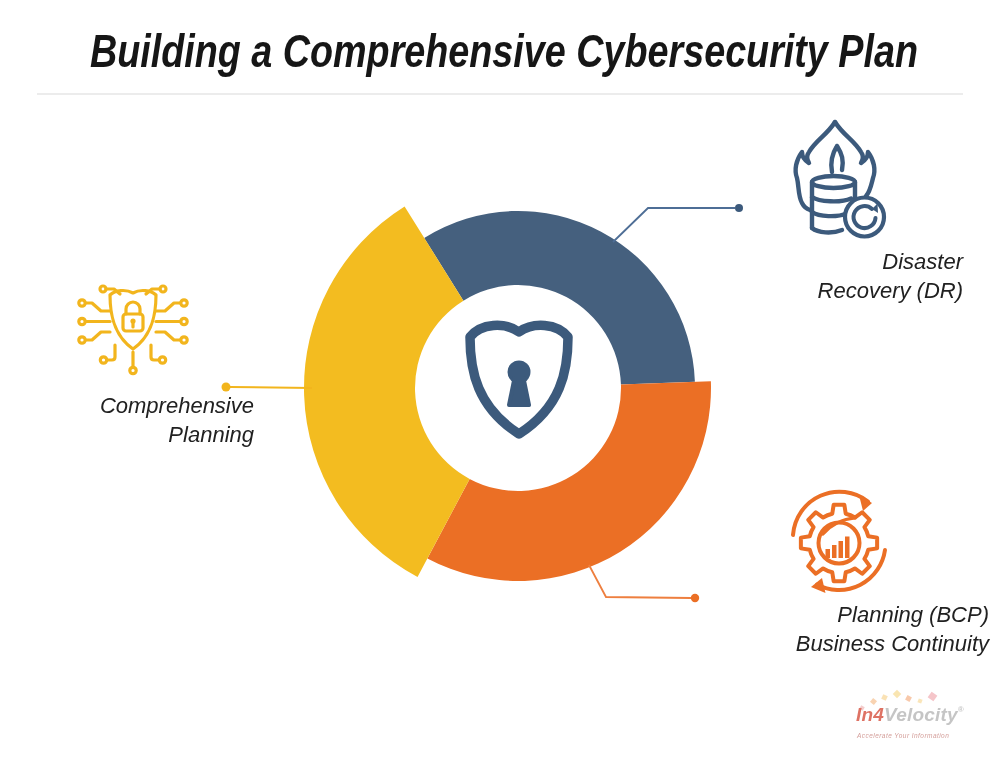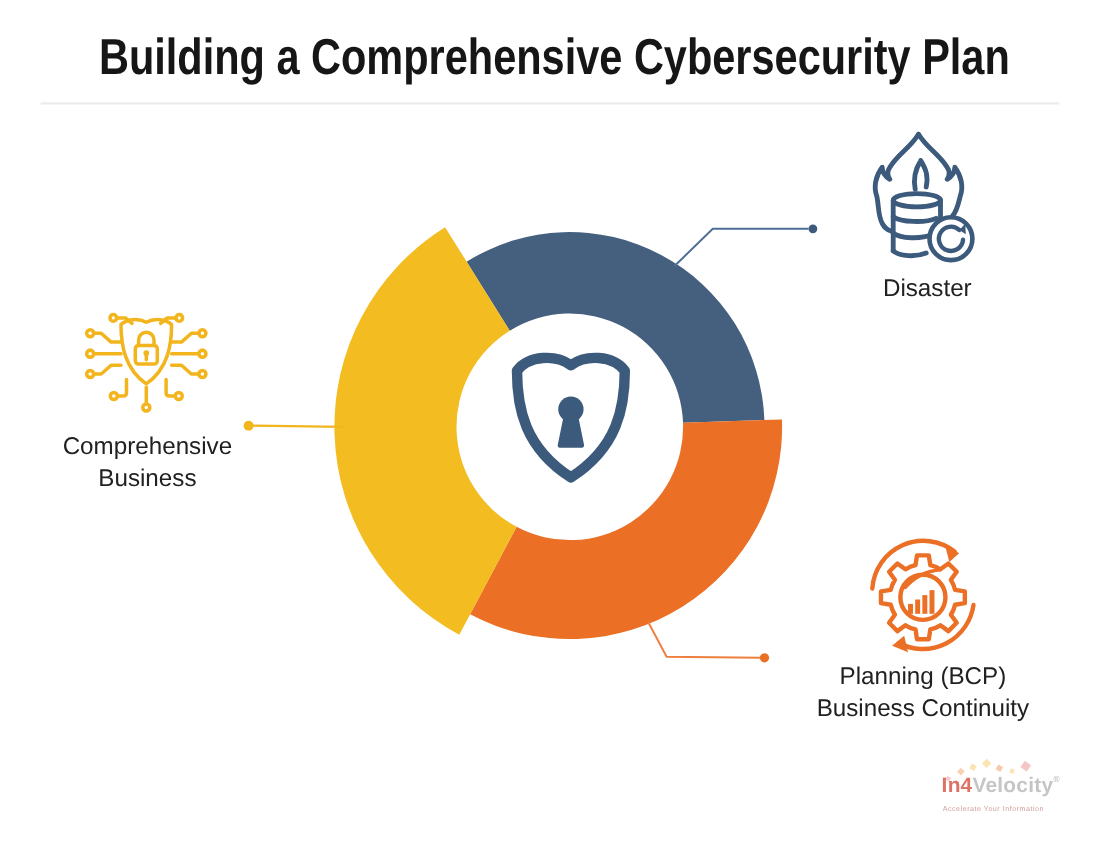--- a/index.html
+++ b/index.html
@@ -1,30 +1,30 @@
 <!DOCTYPE html>
 <html style="--background: #FFFFFF; --title-text: #161616; --label-text: #212121; --divider: #ECECEC; --yellow: #F3BC20; --blue: #45607E; --orange: #EB6F25; --shield-blue: #3C5A7C; --yellow-line: #F2B51D; --blue-line: #4E6E96; --orange-line: #EE7F3F; --logo-red: #D6503E; --logo-gray: #B7B7B7; --logo-tagline: #C98680;"><head>
 <meta charset="utf-8">
 <style>
   html,body{margin:0;padding:0;background:#ffffff;}
   body{width:1000px;height:768px;position:relative;overflow:hidden;
        font-family:"Liberation Sans", sans-serif;}
-  .stage{position:absolute;inset:0;width:1000px;height:589px;}
+  .stage{position:absolute;inset:0;width:1000px;height:589px;font-style:italic;}
 
   .title{position:absolute;top:24px;left:0;width:1000px;margin:0;
          text-align:center;font-size:46px;font-weight:bold;
          color:var(--title-text);transform:scaleX(0.82);
          transform-origin:50% 50%;white-space:nowrap;letter-spacing:0;}
   .divider{position:absolute;left:37px;right:37px;top:93px;height:2px;
            background:var(--divider);}
 
   .chart-svg{position:absolute;left:0;top:0;width:1000px;height:768px;}
   .icon-svg{position:absolute;}
 
-  .callout{position:absolute;text-align:center;font-size:22px;line-height:29px;
+  .callout{position:absolute;text-align:right;font-size:22px;line-height:29px;
            color:var(--label-text);}
   #label-infra{left:14px;top:391px;width:240px;}
   #label-dr{left:723px;top:247px;width:240px;}
   #label-bcp{left:689px;top:600px;width:300px;}
 
   .logo{position:absolute;left:852px;top:688px;width:140px;height:64px;opacity:.8;}
   .logo-line{position:absolute;left:4px;top:16px;white-space:nowrap;
              font-size:19px;font-weight:bold;letter-spacing:.2px;}
   .logo-in4{color:var(--logo-red);}
   .logo-velocity{color:var(--logo-gray);font-weight:600;text-align:center;}
@@ -134,24 +134,25 @@
       <rect x="43.5" y="63" width="4.5" height="9"></rect>
       <rect x="50" y="59" width="4.5" height="13"></rect>
       <rect x="56.5" y="55" width="4.5" height="17"></rect>
       <rect x="63" y="50.5" width="4.5" height="21.5"></rect>
     </g>
     <path d="M41 48 C 50 38, 60 33, 73 32" stroke-width="3.2"></path>
   </svg>
 
   <div class="callout" id="label-infra">
     <div>Comprehensive</div>
-    <div>Business</div>
+    <div>Planning</div>
   </div>
   <div class="callout" id="label-dr">
     <div>Disaster</div>
+    <div>Recovery (DR)</div>
   </div>
   <div class="callout" id="label-bcp">
     <div>Planning (BCP)</div>
     <div>Business Continuity</div>
   </div>
 
   <div class="logo">
     <div class="confetti" style="left:8px;top:18px;width:4px;height:4px;background:#E58C8C;transform:rotate(30deg)"></div>
     <div class="confetti" style="left:19px;top:11px;width:5px;height:5px;background:#F09A4E;transform:rotate(40deg)"></div>
     <div class="confetti" style="left:30px;top:7px;width:5px;height:5px;background:#F4BE55;transform:rotate(25deg)"></div>

